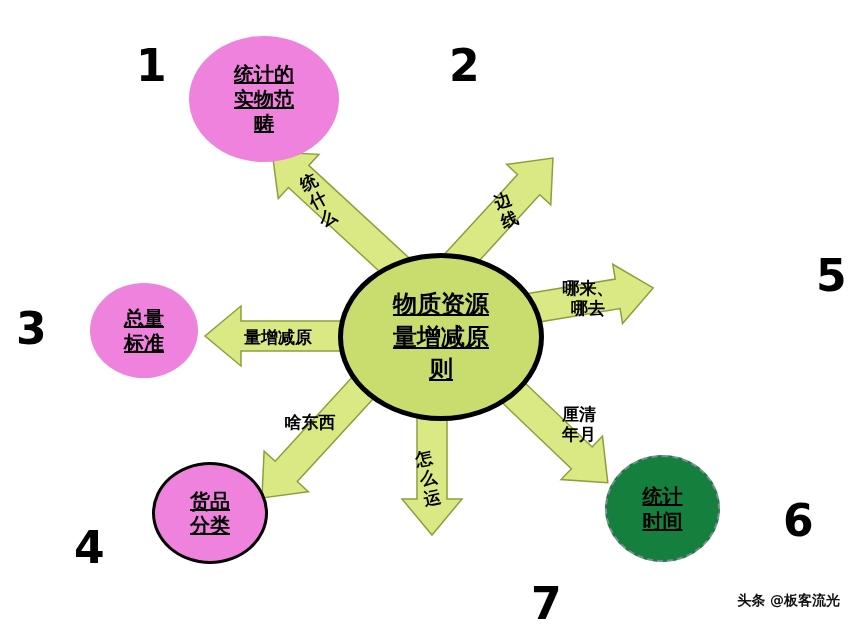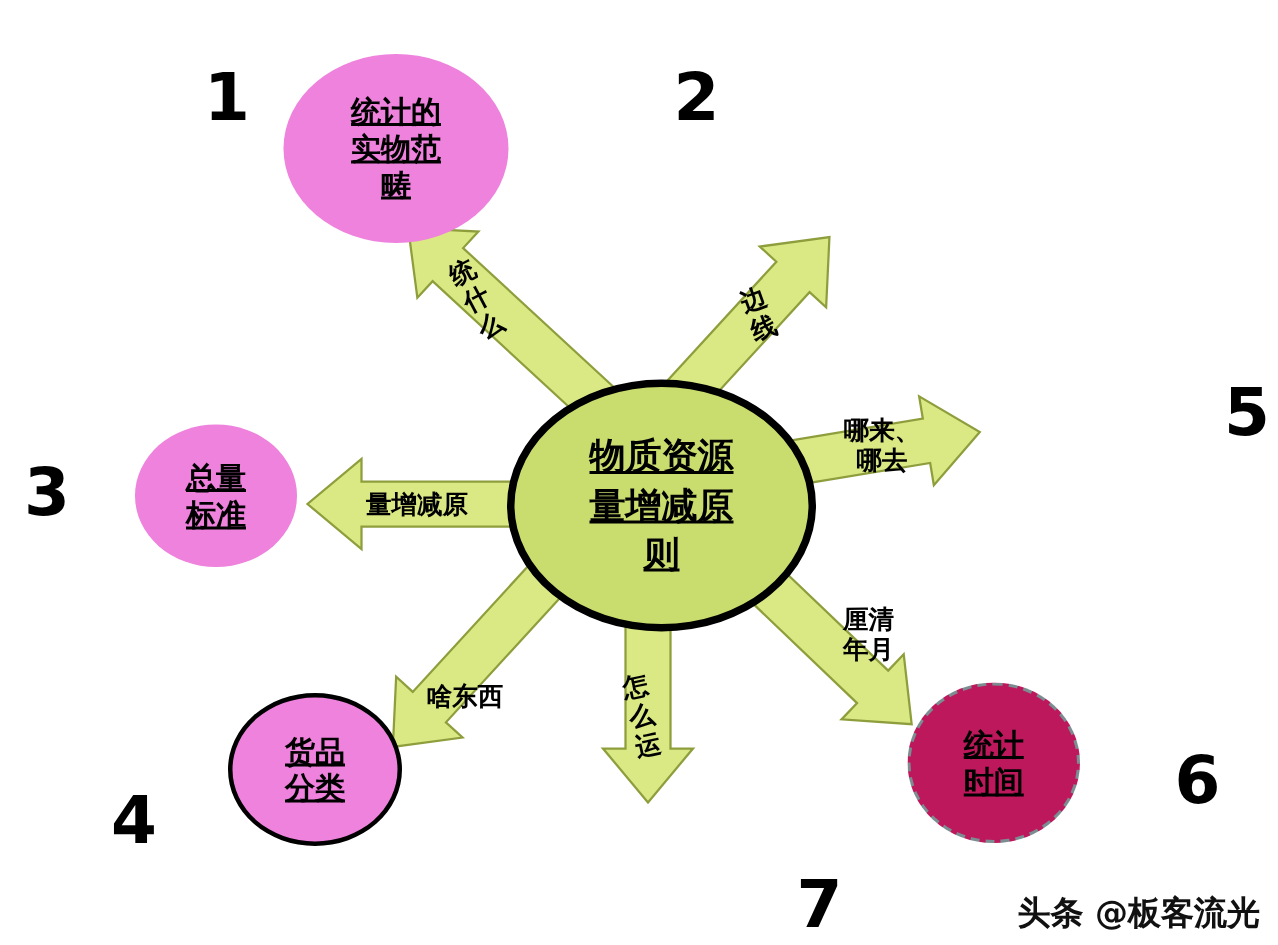--- a/index.html
+++ b/index.html
@@ -9,32 +9,32 @@
   }
   .arrow-layer { position:absolute; left:0; top:0; width:852px; height:630px; }
   .arrow-poly { fill:#dbe985; stroke:#8f9e3d; stroke-width:1.5; }
   .ellipse {
     position:absolute; border-radius:50%; box-sizing:border-box;
     display:flex; align-items:center; justify-content:center;
     text-align:center; font-weight:bold; color:#000;
     white-space:pre-line; line-height:1.22; font-size:20px;text-decoration:underline;
   }
   .pink  { background:#ee82dc; }
-  .blue  { background:#be185d; border:2px dashed #7c8d91; }
+  .blue  { background:#15803d; border:2px dashed #7c8d91; }
   .solid-border { border:3px solid #000; }
   .center-node {
     background:#c9dc6e; border:5px solid #000;
     font-size:24px; line-height:1.35;
   }
   .arrow-label {
     position:absolute; font-weight:bold; font-size:17px; color:#000;
     white-space:pre-line; text-align:center; line-height:1.18;
   }
   .num { position:absolute; font-weight:bold; font-size:44px; color:#000; line-height:1; }
-  .watermark { position:absolute; right:12px; bottom:6px; font-weight:bold; font-size:22px; color:#111; }
+  .watermark { position:absolute; right:12px; bottom:20px; font-weight:bold; font-size:14px; color:#111; }
 </style>
 </head>
 <body>
 
 <div class="canvas">
 
   <svg class="arrow-layer" width="852" height="630" viewBox="0 0 852 630">
     <g transform="translate(400,270) rotate(-137.3)">
       <polygon class="arrow-poly" points="0,-15 138,-15 138,-30 174,0 138,30 138,15 0,15"></polygon>
     </g>
@@ -59,21 +59,21 @@
   </svg>
 
   <div class="arrow-label" style="left:318px; top:200px; transform:translate(-50%,-50%) rotate(-28deg);">统
 什
 么</div>
   <div class="arrow-label" style="left:506px; top:210px; transform:translate(-50%,-50%) rotate(-20deg);">边
 线</div>
   <div class="arrow-label" style="left:278px; top:337px; transform:translate(-50%,-50%);">量增减原</div>
   <div class="arrow-label" style="left:588px; top:298px; transform:translate(-50%,-50%);">哪来、
 哪去</div>
-  <div class="arrow-label" style="left:310px; top:465px; transform:translate(-50%,-50%);">啥东西</div>
+  <div class="arrow-label" style="left:310px; top:422px; transform:translate(-50%,-50%);">啥东西</div>
   <div class="arrow-label" style="left:428px; top:478px; transform:translate(-50%,-50%) rotate(-12deg);">怎
 么
 运</div>
   <div class="arrow-label" style="left:579px; top:424px; transform:translate(-50%,-50%);">厘清
 年月</div>
 
   <div class="ellipse center-node" style="left:338px; top:253px; width:206px; height:168px;">物质资源
 量增减原
 则</div>
 

